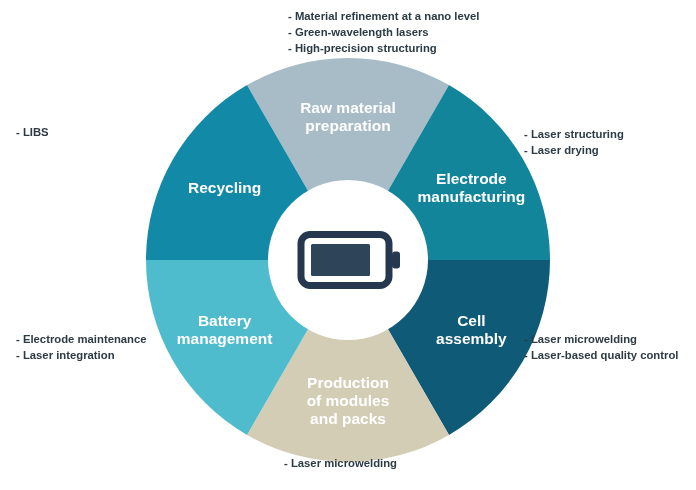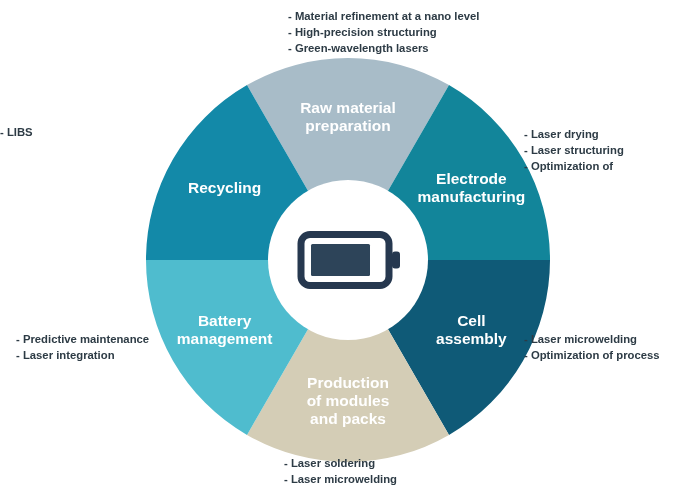--- a/index.html
+++ b/index.html
@@ -74,25 +74,25 @@
 
     <circle cx="348" cy="260" r="80" fill="#ffffff"></circle>
 
     <g transform="translate(348,260)">
       <rect x="-47" y="-25.5" width="88" height="51" rx="9" ry="9" fill="none" stroke="#26384f" stroke-width="7"></rect>
       <rect x="-37" y="-16" width="59" height="32" rx="1.5" ry="1.5" fill="#2d4459"></rect>
       <rect x="44" y="-8.5" width="8" height="17" rx="3" ry="3" fill="#26384f"></rect>
     </g>
   </svg>
 
-  <div class="callout" id="callout-raw-material" style="left:288px; top:8px; width:230px;"><span class="callout-line">- Material refinement at a nano level</span><span class="callout-line">- High-precision structuring</span><span class="callout-line">- Green-wavelength lasers</span></div>
+  <div class="callout" id="callout-raw-material" style="left:288px; top:8px; width:230px;"><span class="callout-line">- Material refinement at a nano level</span><span class="callout-line">- Green-wavelength lasers</span><span class="callout-line">- High-precision structuring</span></div>
 
-  <div class="callout" id="callout-electrode" style="left:524px; top:126px; width:166px;"><span class="callout-line">- Laser drying</span><span class="callout-line">- Laser structuring</span><span class="callout-line">- Optimization of</span></div>
+  <div class="callout" id="callout-electrode" style="left:524px; top:126px; width:166px;"><span class="callout-line">- Laser structuring</span><span class="callout-line">- Laser drying</span></div>
 
-  <div class="callout" id="callout-cell-assembly" style="left:524px; top:331px; width:170px;"><span class="callout-line">- Laser microwelding</span><span class="callout-line">- Optimization of process</span></div>
+  <div class="callout" id="callout-cell-assembly" style="left:524px; top:331px; width:170px;"><span class="callout-line">- Laser microwelding</span><span class="callout-line">- Laser-based quality control</span></div>
 
-  <div class="callout" id="callout-production-modules" style="left:284px; top:455px; width:220px;"><span class="callout-line">- Laser soldering</span><span class="callout-line">- Laser microwelding</span></div>
+  <div class="callout" id="callout-production-modules" style="left:284px; top:455px; width:220px;"><span class="callout-line">- Laser microwelding</span></div>
 
-  <div class="callout" id="callout-battery-management" style="left:16px; top:331px; width:160px;"><span class="callout-line">- Predictive maintenance</span><span class="callout-line">- Laser integration</span></div>
+  <div class="callout" id="callout-battery-management" style="left:16px; top:331px; width:160px;"><span class="callout-line">- Electrode maintenance</span><span class="callout-line">- Laser integration</span></div>
 
-  <div class="callout" id="callout-recycling" style="left:0; top:124px; width:166px;"><span class="callout-line">- LIBS</span></div>
+  <div class="callout" id="callout-recycling" style="left:16px; top:124px; width:166px;"><span class="callout-line">- LIBS</span></div>
 
 </div>
 
 </body></html>

